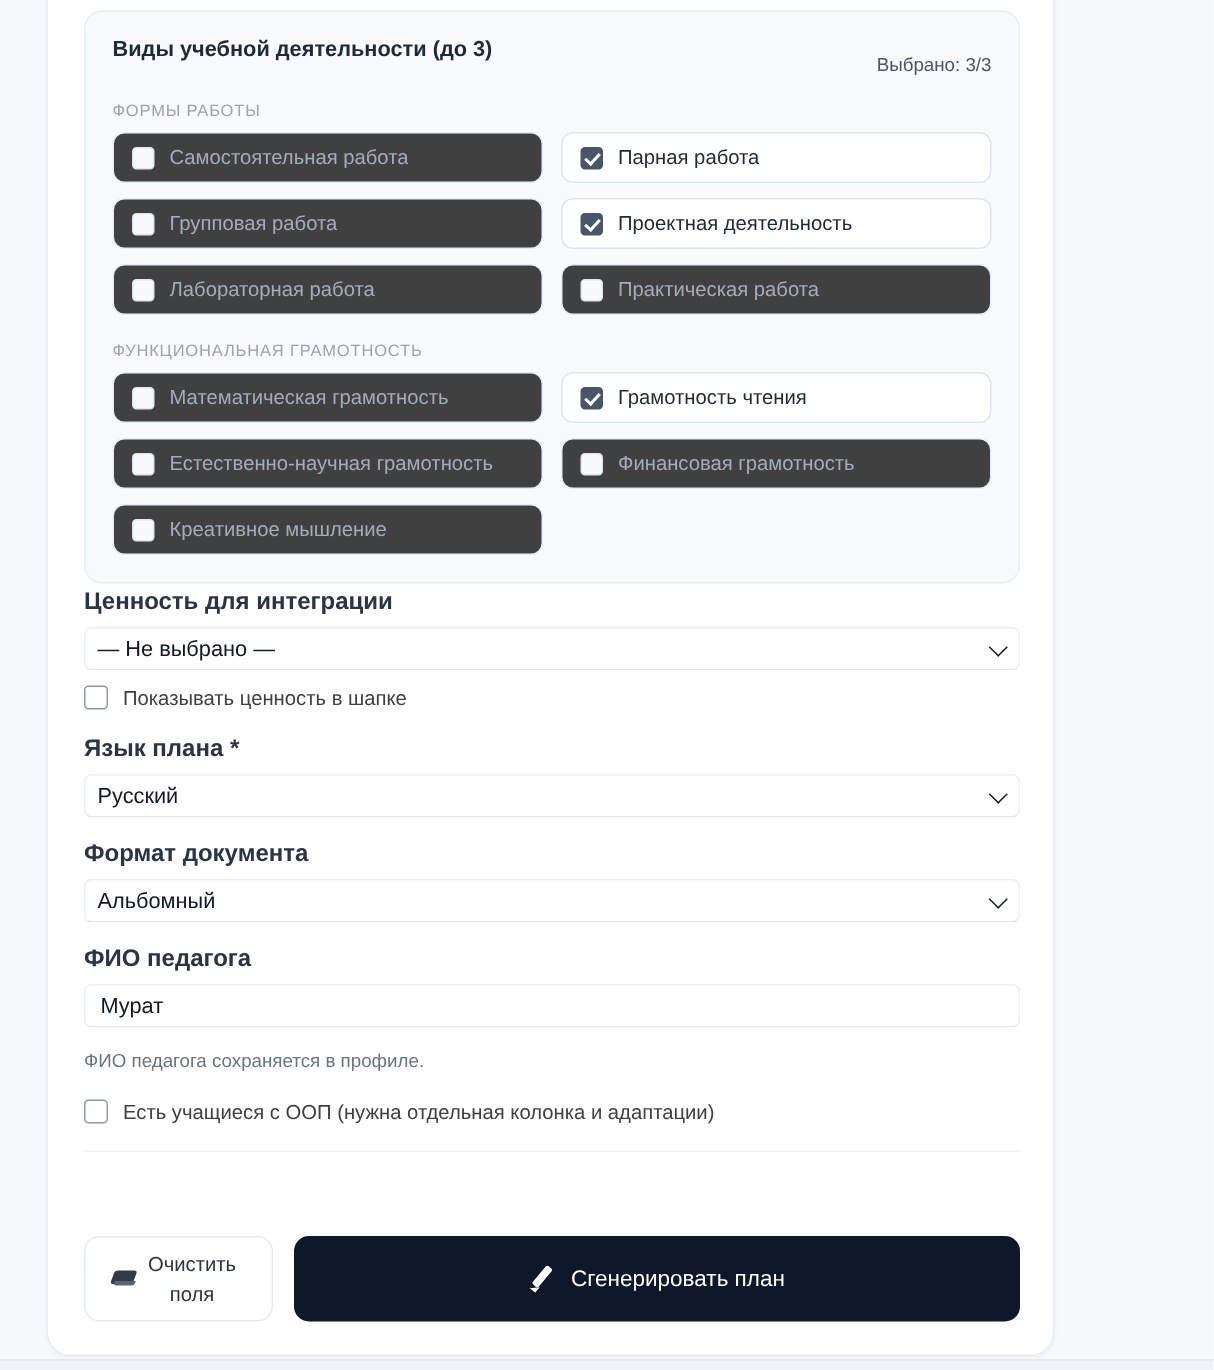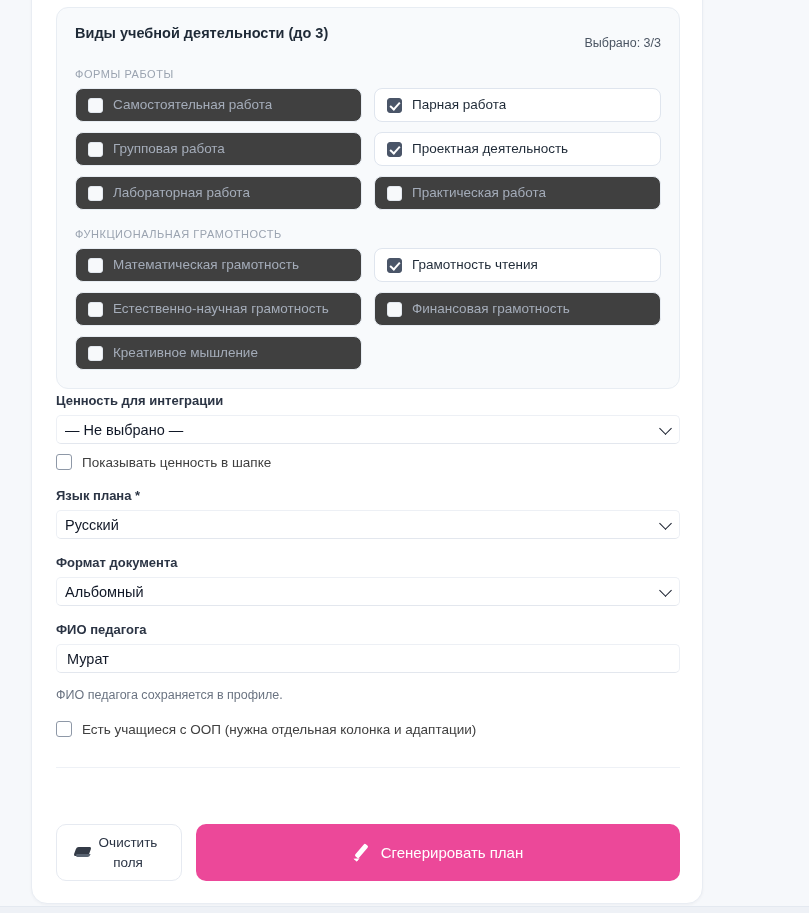--- a/index.html
+++ b/index.html
@@ -142,21 +142,21 @@
     border-width: 0 2px 2px 0;
     transform: rotate(42deg);
   }
 
   .opt-label { white-space: nowrap; overflow: hidden; text-overflow: ellipsis; }
 
   
   .fields { position: absolute; left: 24px; top: 432px; width: 624px; }
 
   .field-label {
-    font-size: 13px;
+    font-size: 16px;
     font-weight: bold;
     color: #2b3444;
     margin-bottom: 7px;
   }
 
   .select-wrap { position: relative; }
   .select-box {
     width: 100%;
     height: 29px;
     border: 1px solid #edf0f5;
@@ -277,21 +277,21 @@
     left: 1px; top: 8px;
     width: 14px; height: 3px;
     background: #5a6472;
     border-radius: 0 0 2px 2px;
     transform: skewX(-20deg);
   }
 
   .btn-generate {
     flex: 1 1 auto;
     min-height: 57px;
-    background: #ec4899;
+    background: #0f172a;
     border: none;
     border-radius: 10px;
     display: flex;
     align-items: center;
     justify-content: center;
     gap: 11px;
     color: #ffffff;
     font-size: 15px;
     cursor: pointer;
     font-family: "Liberation Sans", "DejaVu Sans", sans-serif;

